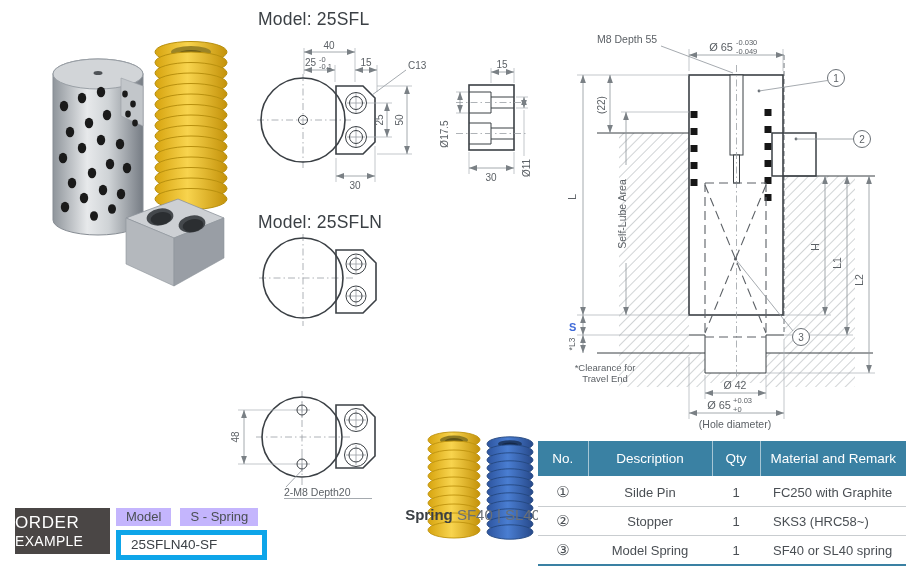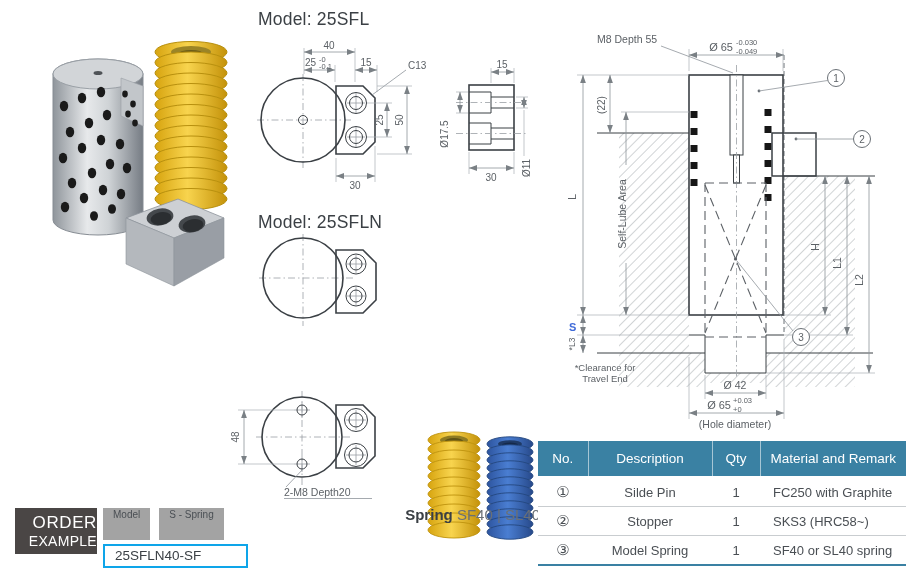--- a/index.html
+++ b/index.html
@@ -19,26 +19,26 @@
   .cl{stroke:#9aa0a5;stroke-width:.8;fill:none}
   .dash{stroke-dasharray:7 3 1.5 3}
   .ptable{border-collapse:collapse;width:368px;font-size:13px;color:#4a4f54;table-layout:fixed}
   .ptable th{background:#3a81a3;color:#fff;font-weight:normal;height:33px;font-size:13.5px;
              border-right:1px solid rgba(255,255,255,.55);border-bottom:2px solid #fff}
   .ptable th:last-child{border-right:none}
   .ptable td{height:26px;text-align:center;border-bottom:1px solid #c9cdd0;background:#fff}
   .ptable tbody tr:last-child td{border-bottom:2px solid #3a81a3}
   .ptable .mat{text-align:left;padding-left:13px}
   .ptable .no-cell{font-size:15px}
-  .order-box{background:#4a4645;color:#fff;width:82px;height:46px;display:flex;flex-direction:column;
-             align-items:flex-end;justify-content:center;line-height:1.15}
+  .order-box{background:#4a4645;color:#fff;width:95px;height:46px;display:flex;flex-direction:column;
+             align-items:flex-start;justify-content:center;line-height:1.15}
   .order-l1{font-size:17px;letter-spacing:.6px}
   .order-l2{font-size:14px;letter-spacing:.3px}
-  .chip{background:#a3a3a3;color:#4a4f54;font-size:10px;padding:1px 10px 20px;display:inline-block}
-  .code-box{border:2px solid #0ea5e9;background:#fff;color:#3b4045;font-size:13.5px;
+  .chip{background:#c4b5fd;color:#4a4f54;font-size:13px;padding:1px 10px 2px;display:inline-block}
+  .code-box{border:5px solid #0ea5e9;background:#fff;color:#3b4045;font-size:13.5px;
             padding:2px 10px 3px;width:121px;margin-top:4px}
   .cap{font-size:15px;color:#6a7076;white-space:nowrap}
   .cap b{color:#3a3f44}
 </style>
 </head>
 <body>
 
 <div class="stage">
 
   <svg width="0" height="0" style="position:absolute" aria-hidden="true">

